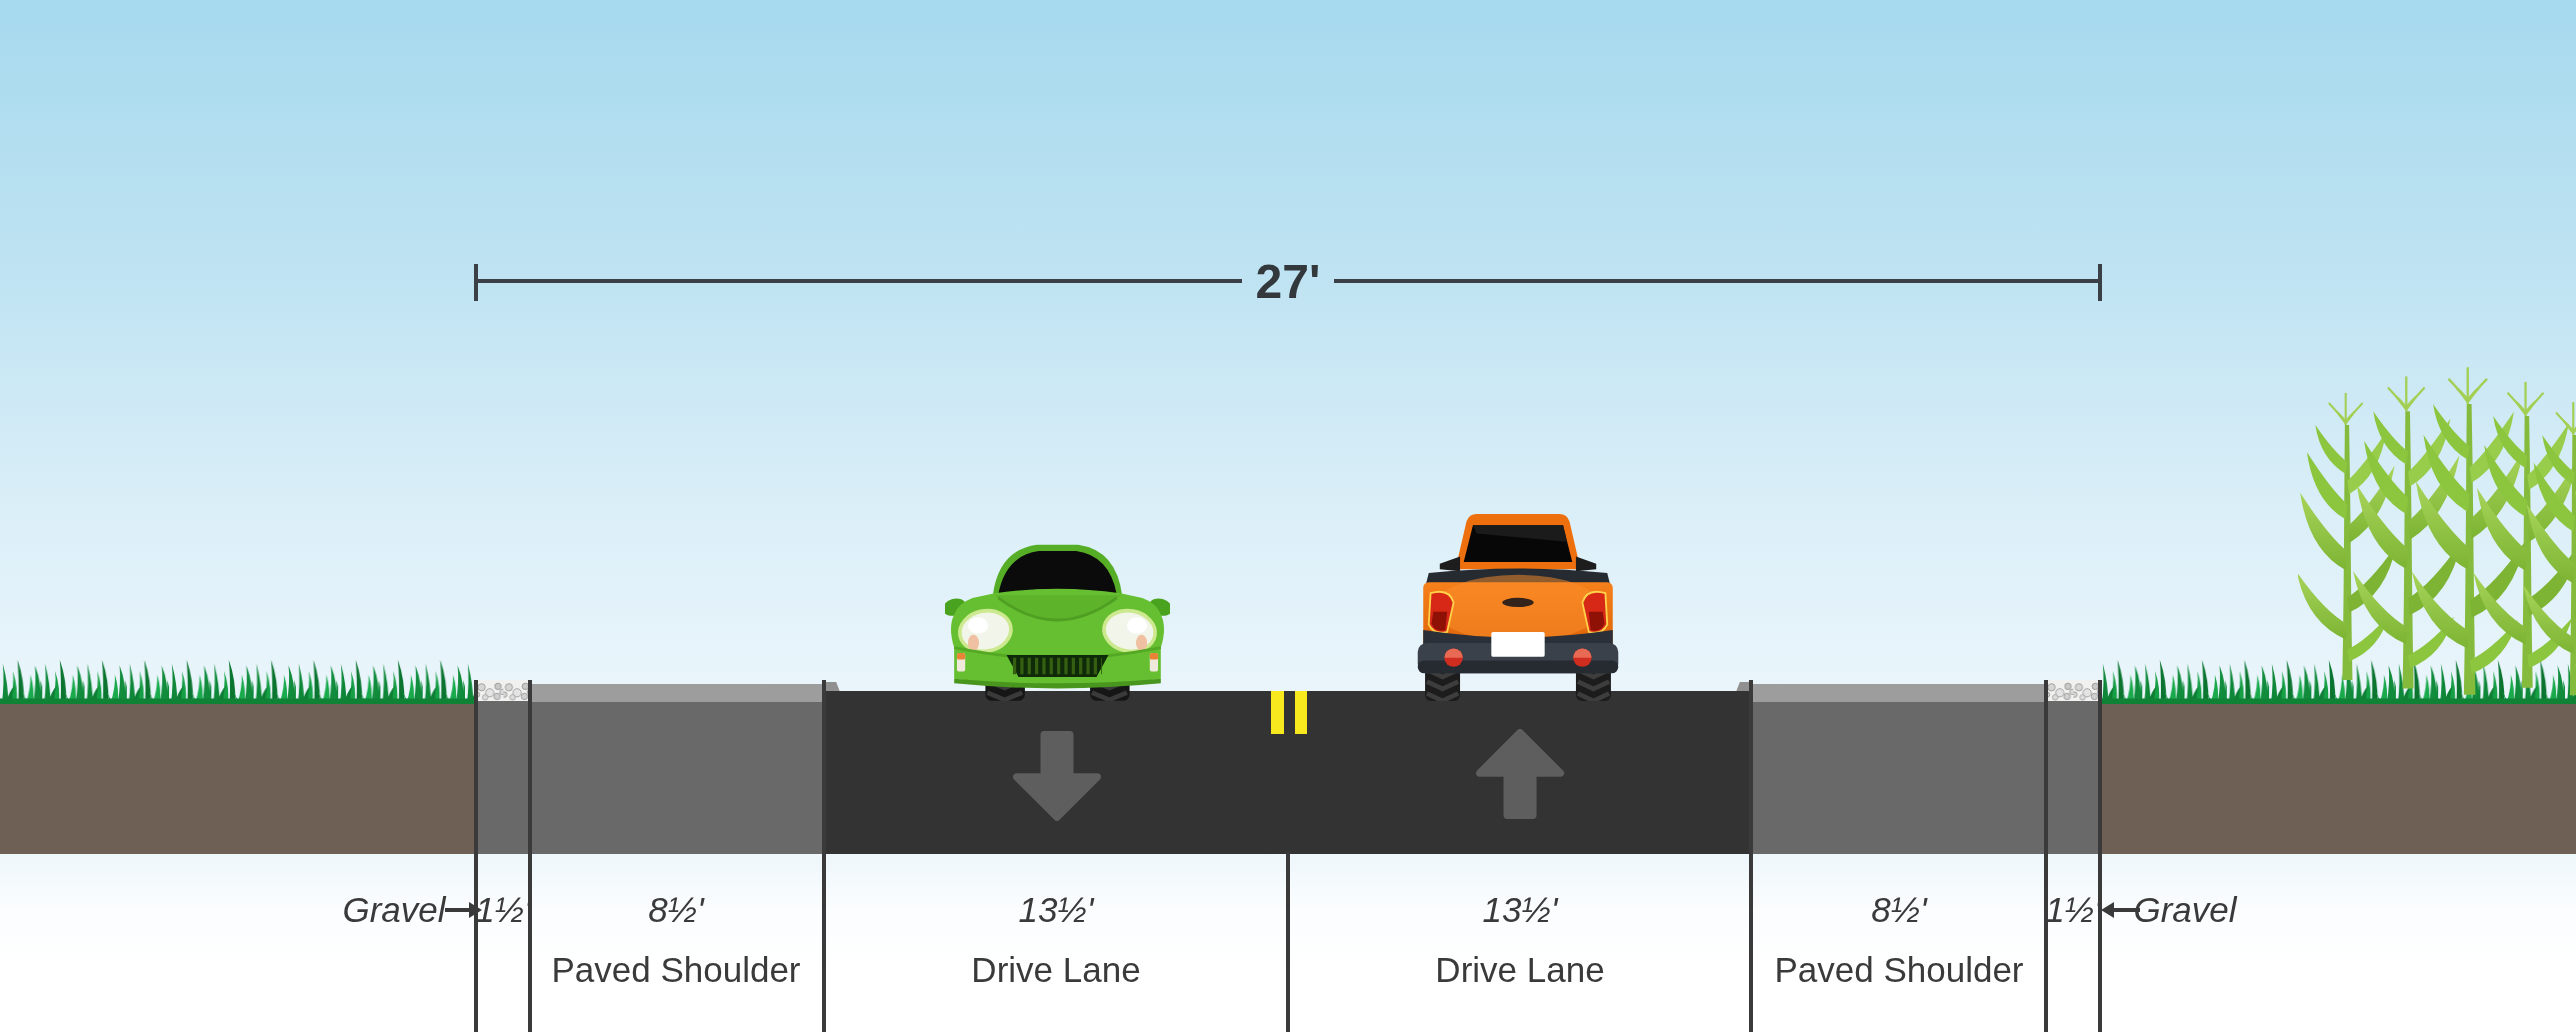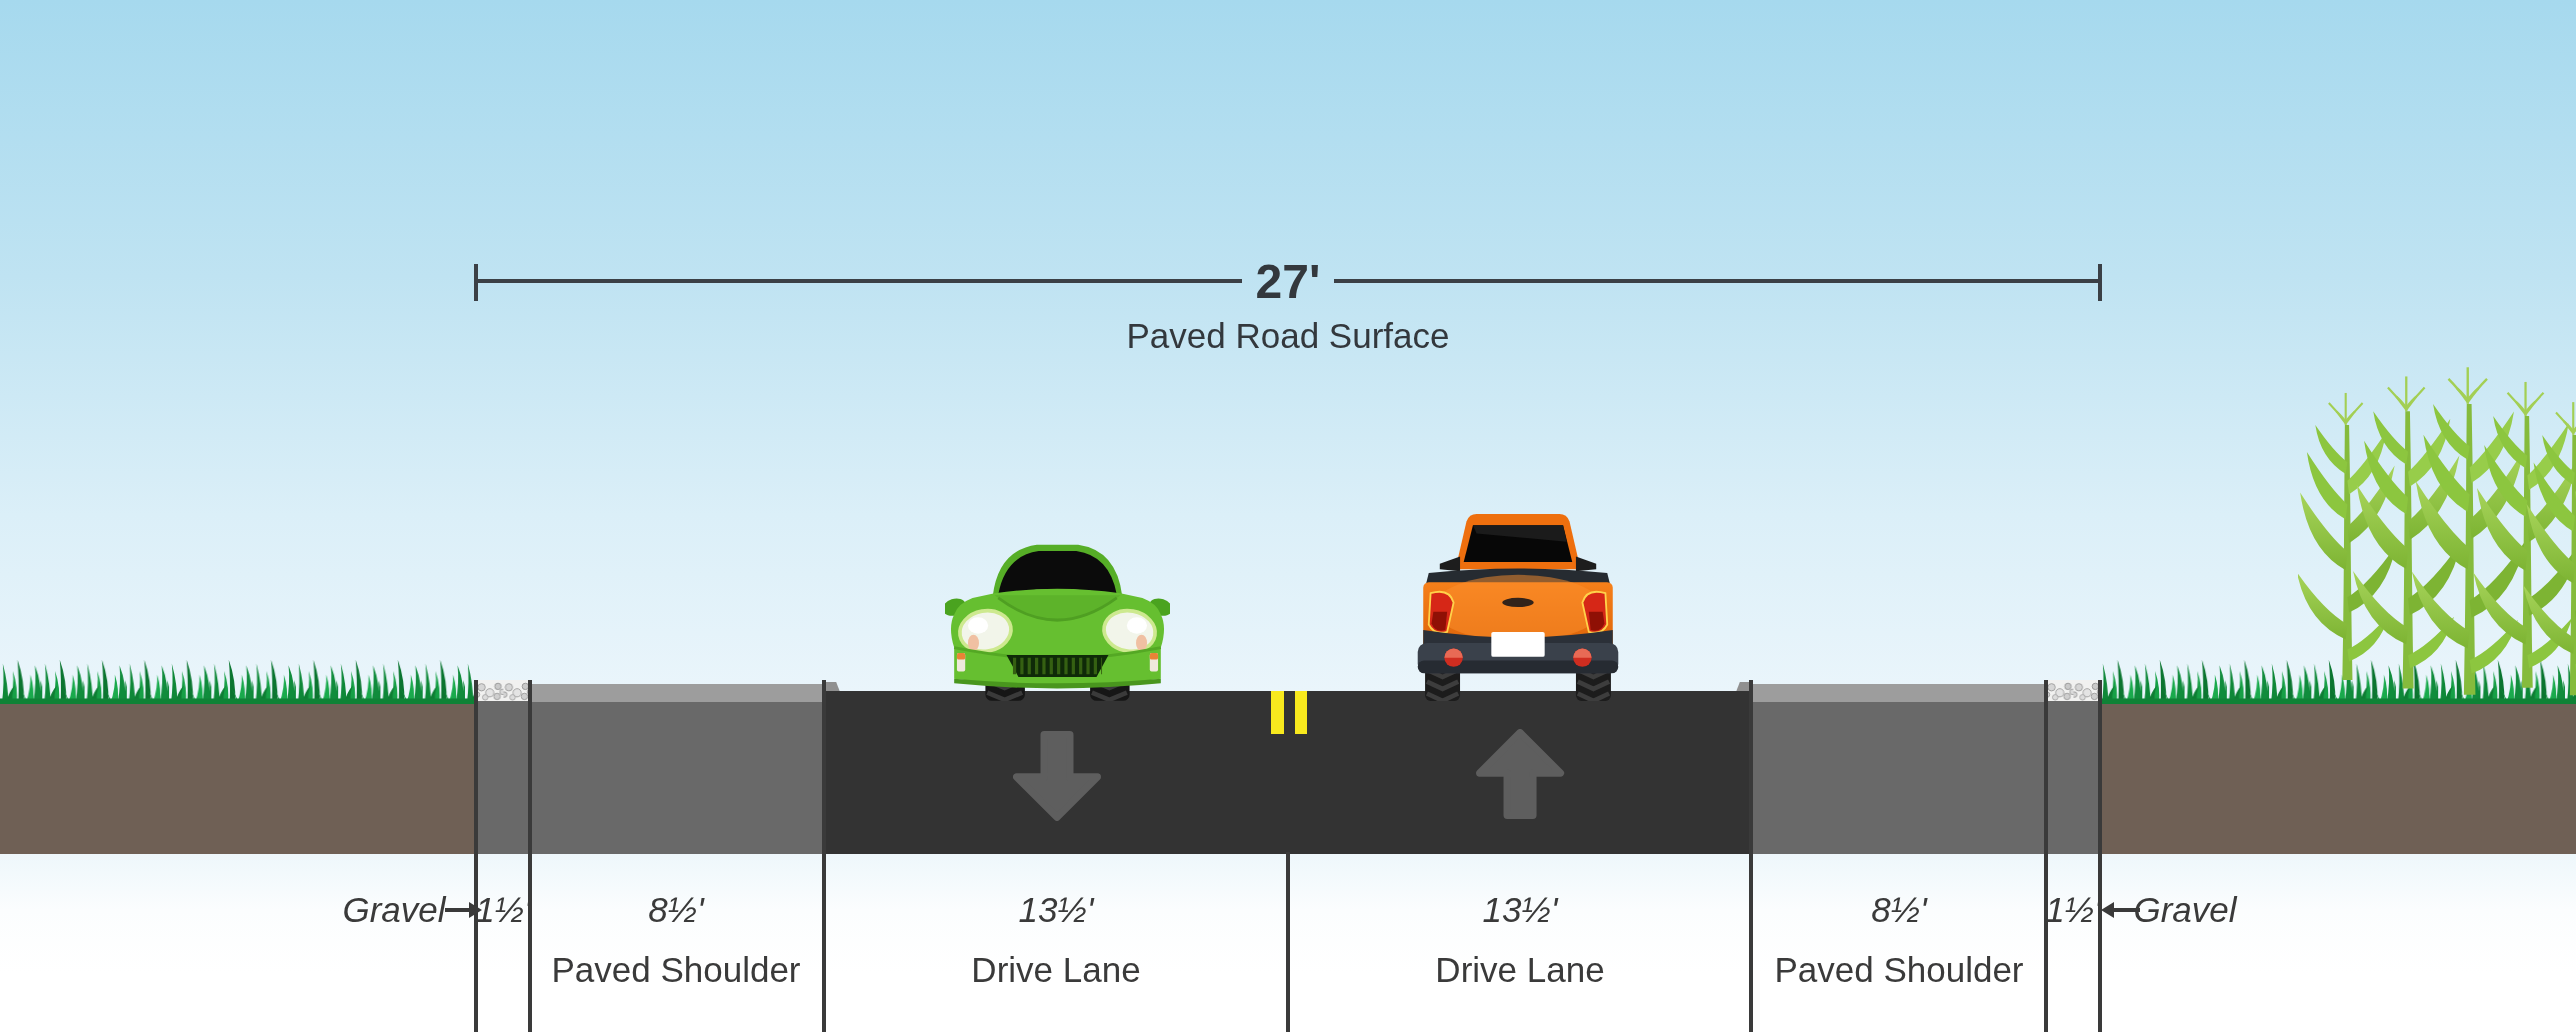--- a/index.html
+++ b/index.html
@@ -269,21 +269,20 @@
         <path d="M185,156 a10,10 0 0 1 20,0 Z" fill="#e86a55"></path>
     </g>
     <rect x="96" y="128" width="58" height="27" rx="2" fill="#ffffff"></rect>
   </svg>
 
   <div id="brk-line-l" class="abs brk-line"></div>
   <div id="brk-line-r" class="abs brk-line"></div>
   <div id="brk-tick-l" class="abs brk-tick"></div>
   <div id="brk-tick-r" class="abs brk-tick"></div>
   <div id="brk-width" class="abs">27'</div>
-  <div id="brk-surface" class="abs">Paved Road Surface</div>
 
   <div id="vl-1" class="abs vline"></div>
   <div id="vl-2" class="abs vline"></div>
   <div id="vl-3" class="abs vline"></div>
   <div id="vl-4" class="abs"></div>
   <div id="vl-5" class="abs vline"></div>
   <div id="vl-6" class="abs vline"></div>
   <div id="vl-7" class="abs vline"></div>
 
   <div id="lbl-gravel-l" class="abs lbl row1">Gravel</div>

